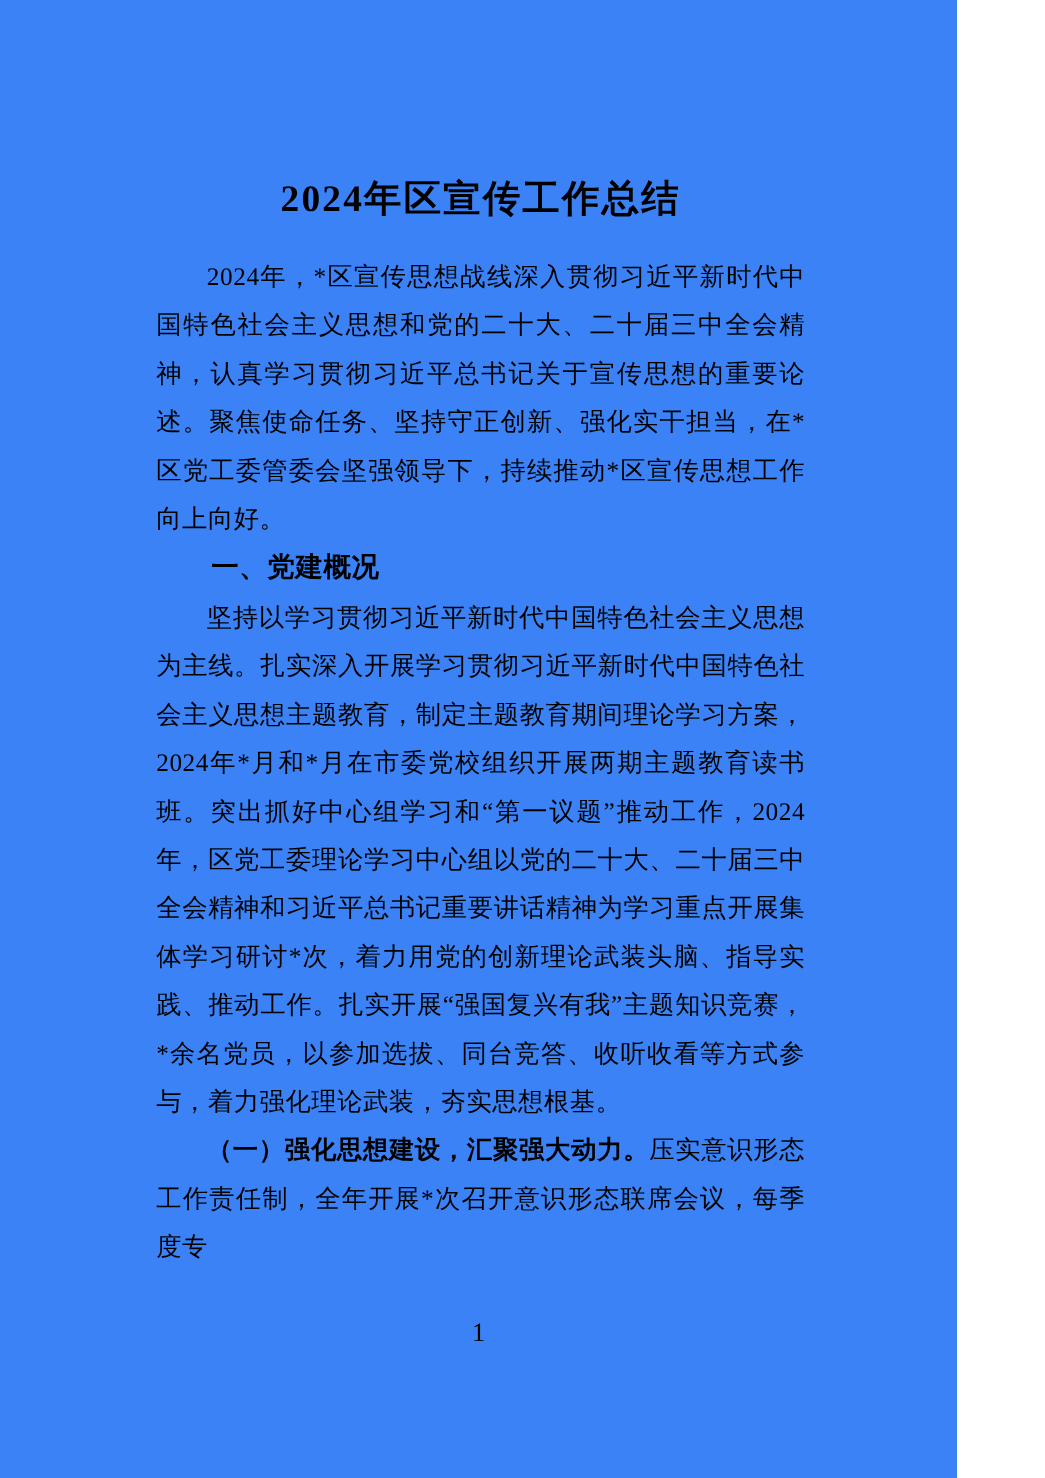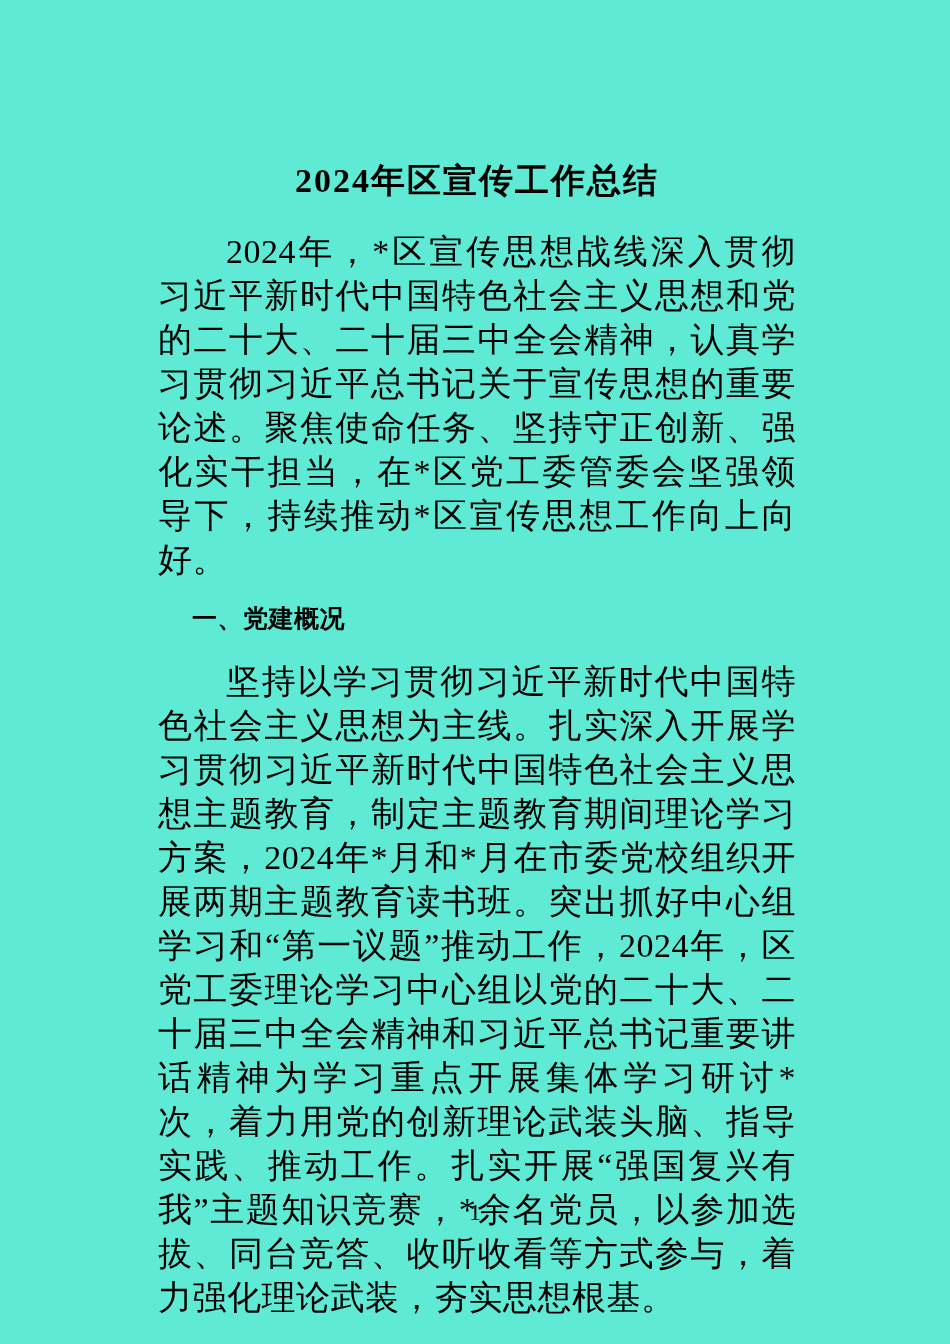--- a/index.html
+++ b/index.html
@@ -8,51 +8,51 @@
     background: #ffffff;
   }
   body {
     width: 950px;
     height: 1344px;
     font-family: "Liberation Serif", "DejaVu Serif", serif;
     color: #000000;
   }
   .page {
     position: relative;
-    width: 950px;
+    width: 870px;
     height: 1344px;
     box-sizing: border-box;
     padding: 158px 138px 14px 142px;
-    background: #5eead4;
+    background: #3b82f6;
     overflow: hidden;
   }
   .doc-title {
     margin: 0 0 26px 0;
     text-align: center;
     font-size: 34px;
     font-weight: bold;
     letter-spacing: 2px;
     font-family: "Liberation Serif", "DejaVu Serif", serif;
   }
   .para {
-    margin: 16px;
-    font-size: 34px;
+    margin: 0;
+    font-size: 23px;
     line-height: 44px;
     text-align: justify;
     text-indent: 2em;
     letter-spacing: 0.5px;
   }
   .heading {
     margin: 0;
     font-size: 25px;
     line-height: 46px;
     font-weight: bold;
     text-indent: 2em;
     letter-spacing: 0.5px;
-    font-family: Liberation Mono, monospace;
+    font-family: Liberation Serif, serif;
   }
   .sub-lead {
     font-weight: bold;
   }
   .page-number {
     position: absolute;
     left: 0;
     right: 0;
     bottom: 118px;
     text-align: center;
@@ -67,16 +67,17 @@
 
   <h1 class="doc-title">2024年区宣传工作总结</h1>
 
   <p class="para">2024年，*区宣传思想战线深入贯彻习近平新时代中国特色社会主义思想和党的二十大、二十届三中全会精神，认真学习贯彻习近平总书记关于宣传思想的重要论述。聚焦使命任务、坚持守正创新、强化实干担当，在*区党工委管委会坚强领导下，持续推动*区宣传思想工作向上向好。</p>
 
   <h2 class="heading">一、党建概况</h2>
 
   <p class="para">坚持以学习贯彻习近平新时代中国特色社会主义思想为主线。扎实深入开展学习贯彻习近平新时代中国特色社会主义思想主题教育，制定主题教育期间理论学习方案，2024年*月和*月在市委党校组织开展两期主题教育读书班。突出抓好中心组学习和“第一议题”推动工作，2024年，区党工委理论学习中心组以党的二十大、二十届三中全会精神和习近平总书记重要讲话精神为学习重点开展集体学习研讨*次，着力用党的创新理论武装头脑、指导实践、推动工作。扎实开展“强国复兴有我”主题知识竞赛，*余名党员，以参加选拔、同台竞答、收听收看等方式参与，着力强化理论武装，夯实思想根基。</p>
 
 
+  <p class="para"><span class="sub-lead">（一）强化思想建设，汇聚强大动力。</span><span>压实意识形态工作责任制，全年开展*次召开意识形态联席会议，每季度专</span></p>
 
   <div class="page-number">1</div>
 
 </div>
 
 </body></html>

